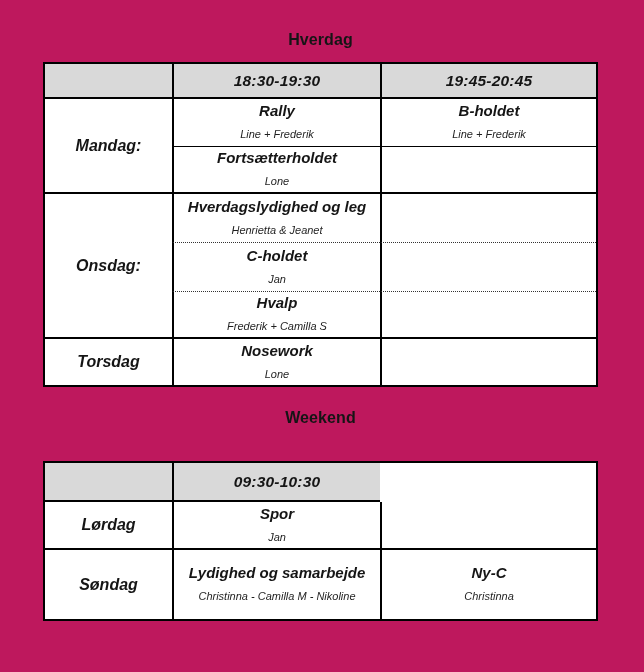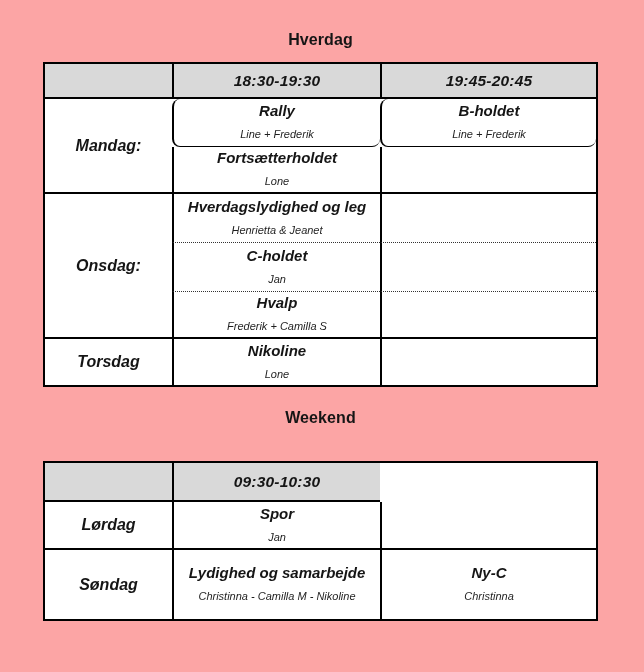--- a/index.html
+++ b/index.html
@@ -2,21 +2,21 @@
 <html><head>
 <meta charset="utf-8">
 <style>
   * { margin:0; padding:0; box-sizing:border-box; }
   html,body { background:#ffffff; }
   body {
     width:644px; height:672px;
     font-family:"Liberation Sans", sans-serif;
     color:#111111;
   }
-  .page { position:relative; width:644px; height:672px; overflow:hidden; background:#fca5a5; }
+  .page { position:relative; width:644px; height:672px; overflow:hidden; background:#be185d; }
 
   .tbl-title {
     position:absolute; left:43px; width:555px;
     text-align:center; font-size:16px; font-weight:700; letter-spacing:0.1px;
     color:#151515;
   }
   .title-1 { top:31px; }
   .title-2 { top:409px; }
 
   .grid {
@@ -30,21 +30,21 @@
   .cell {
     display:flex; flex-direction:column;
     align-items:center; justify-content:center;
     padding:2px 4px; text-align:center;
   }
   .vline   { border-left:2px solid #000000; }
   .hdr     { background:#d9d9d9; border-bottom:2px solid #000000;
              font-weight:700; font-size:15.5px; letter-spacing:0.2px; color:#151515; }
   .day     { font-weight:700; font-size:16px; color:#151515; }
   .bb-band { border-bottom:2px solid #000000; }
-  .bb-sub  { border-bottom:1.5px solid #000000;border-radius:8px; }
+  .bb-sub  { border-bottom:1.5px solid #000000; }
   .bb-dot  { border-bottom:1px dotted #333333; }
 
   .name  { font-weight:700; font-size:15px; line-height:20px; margin-bottom:3px; color:#151515; }
   .instr { font-weight:400; font-size:11px; line-height:20px; color:#1f1f1f; }
 </style>
 </head>
 <body>
 
 <div class="page">
 
@@ -83,21 +83,21 @@
     </div>
     <div class="cell vline bb-dot" style="grid-row:5;grid-column:3"></div>
     <div class="cell vline bb-band" style="grid-row:6;grid-column:2">
       <div class="name">Hvalp</div>
       <div class="instr">Frederik + Camilla S</div>
     </div>
     <div class="cell vline bb-band" style="grid-row:6;grid-column:3"></div>
 
     <div class="cell day" style="grid-row:7;grid-column:1">Torsdag</div>
     <div class="cell vline" style="grid-row:7;grid-column:2">
-      <div class="name">Nikoline</div>
+      <div class="name">Nosework</div>
       <div class="instr">Lone</div>
     </div>
     <div class="cell vline" style="grid-row:7;grid-column:3"></div>
   </div>
 
   <div class="tbl-title title-2">Weekend</div>
 
   <div class="grid tbl-2">
 
     <div class="cell hdr" style="grid-row:1;grid-column:1"></div>

